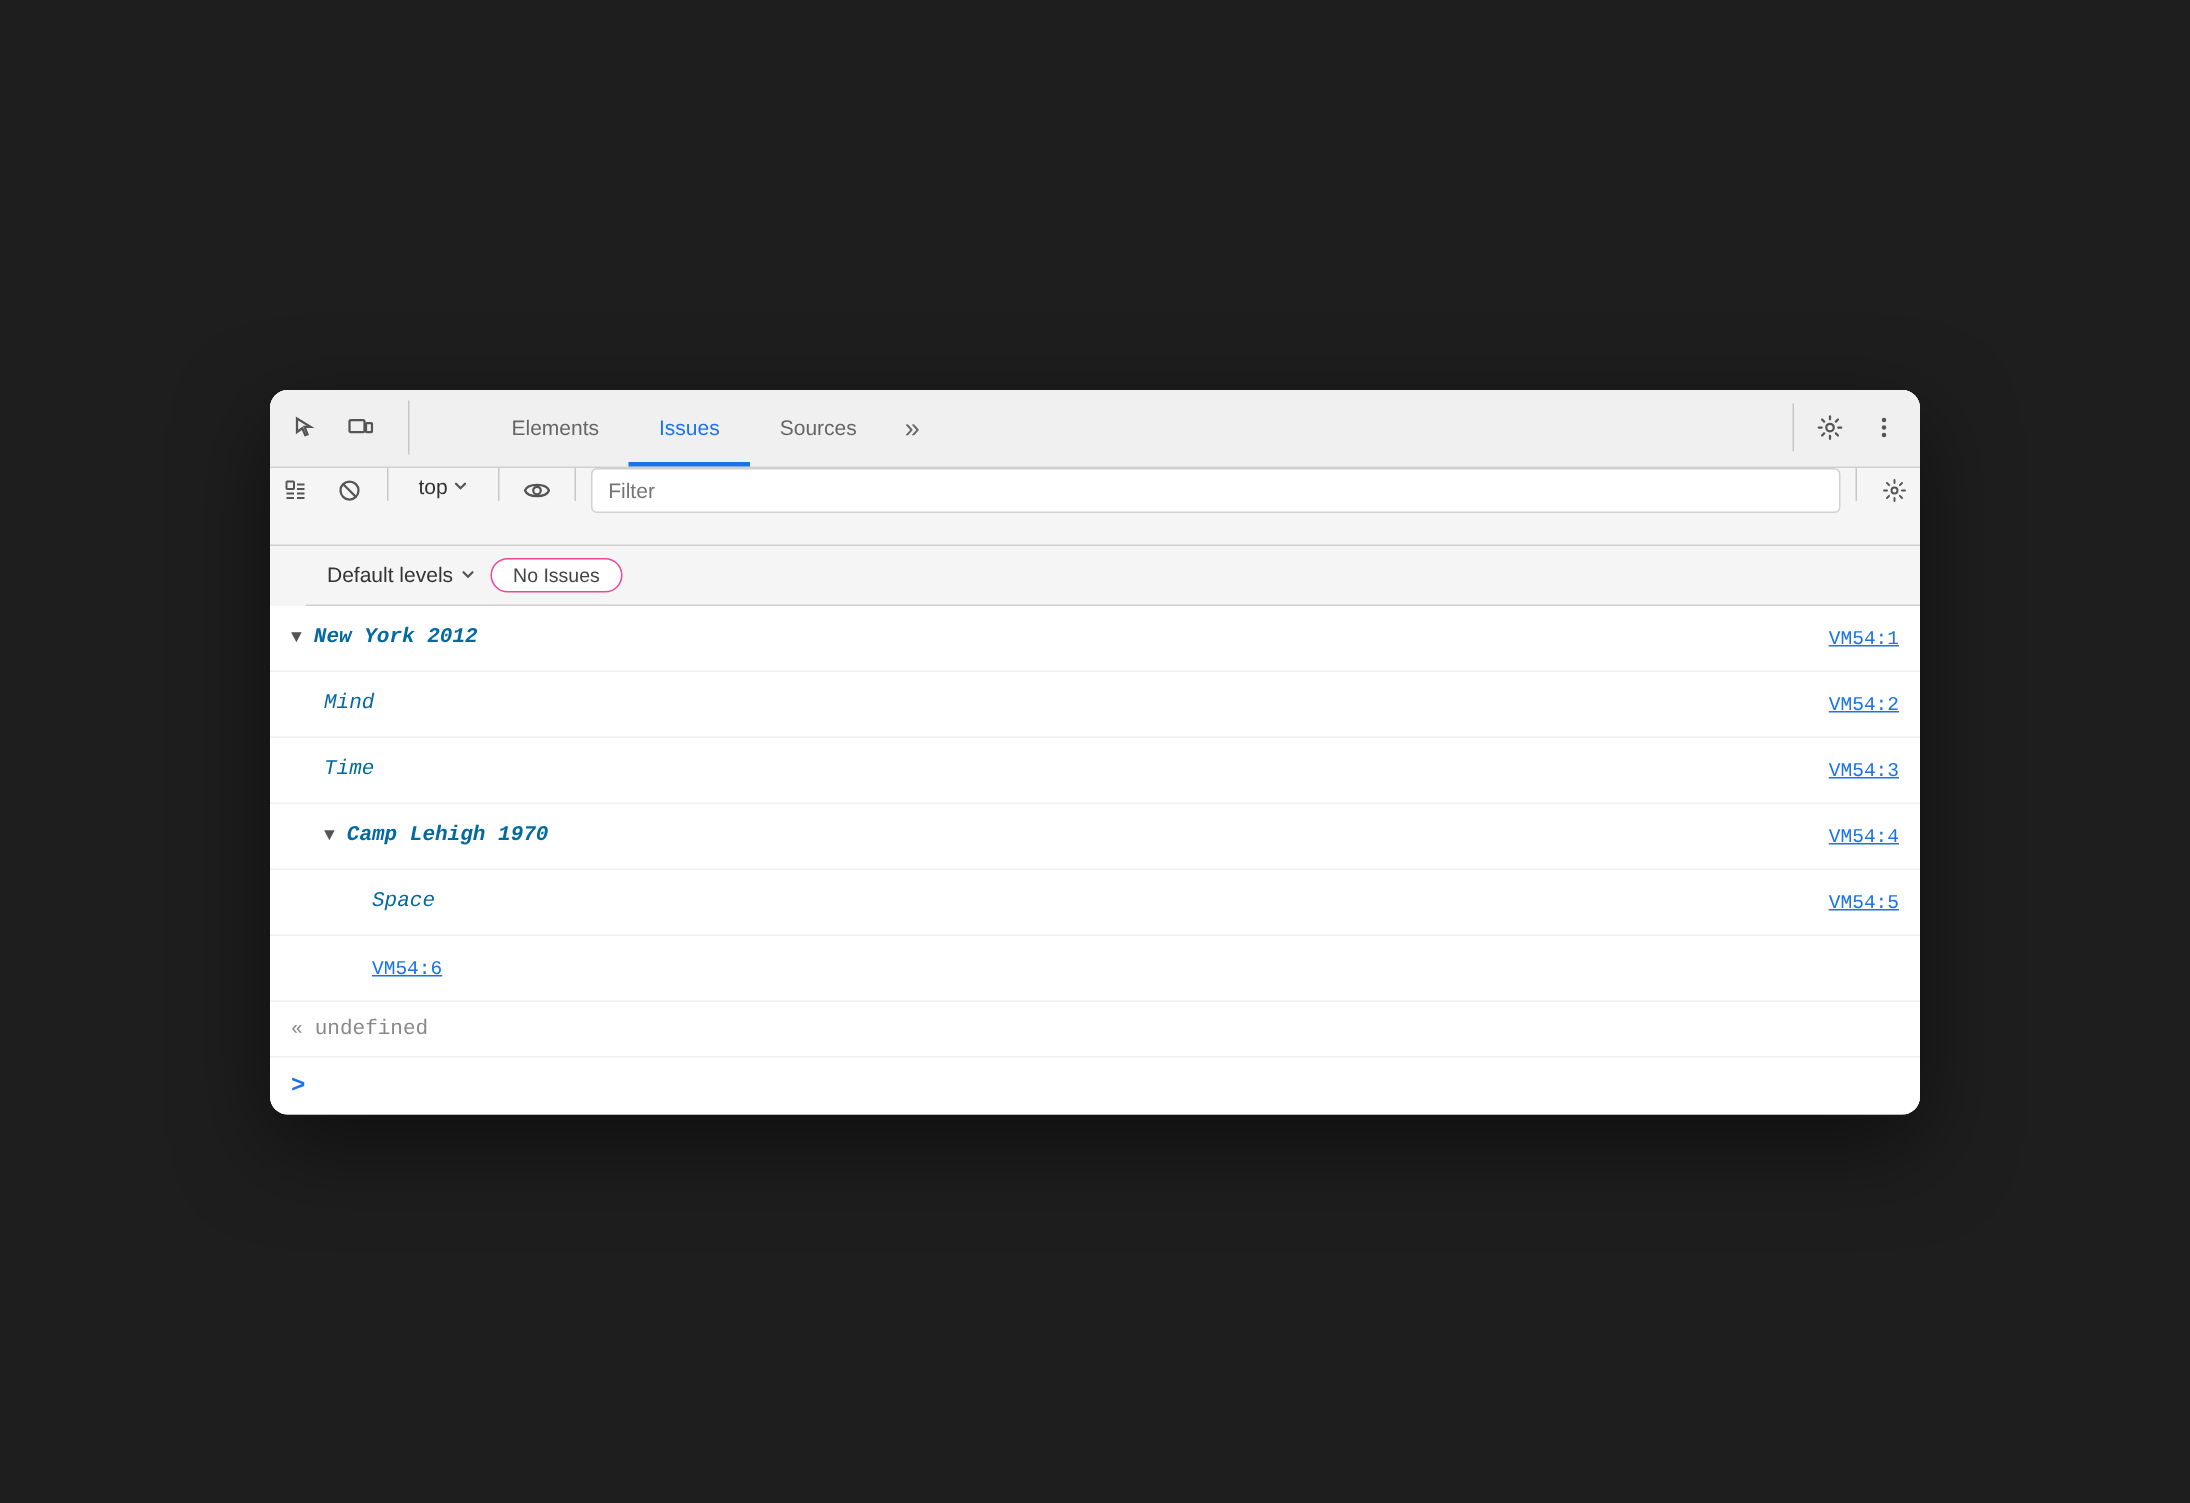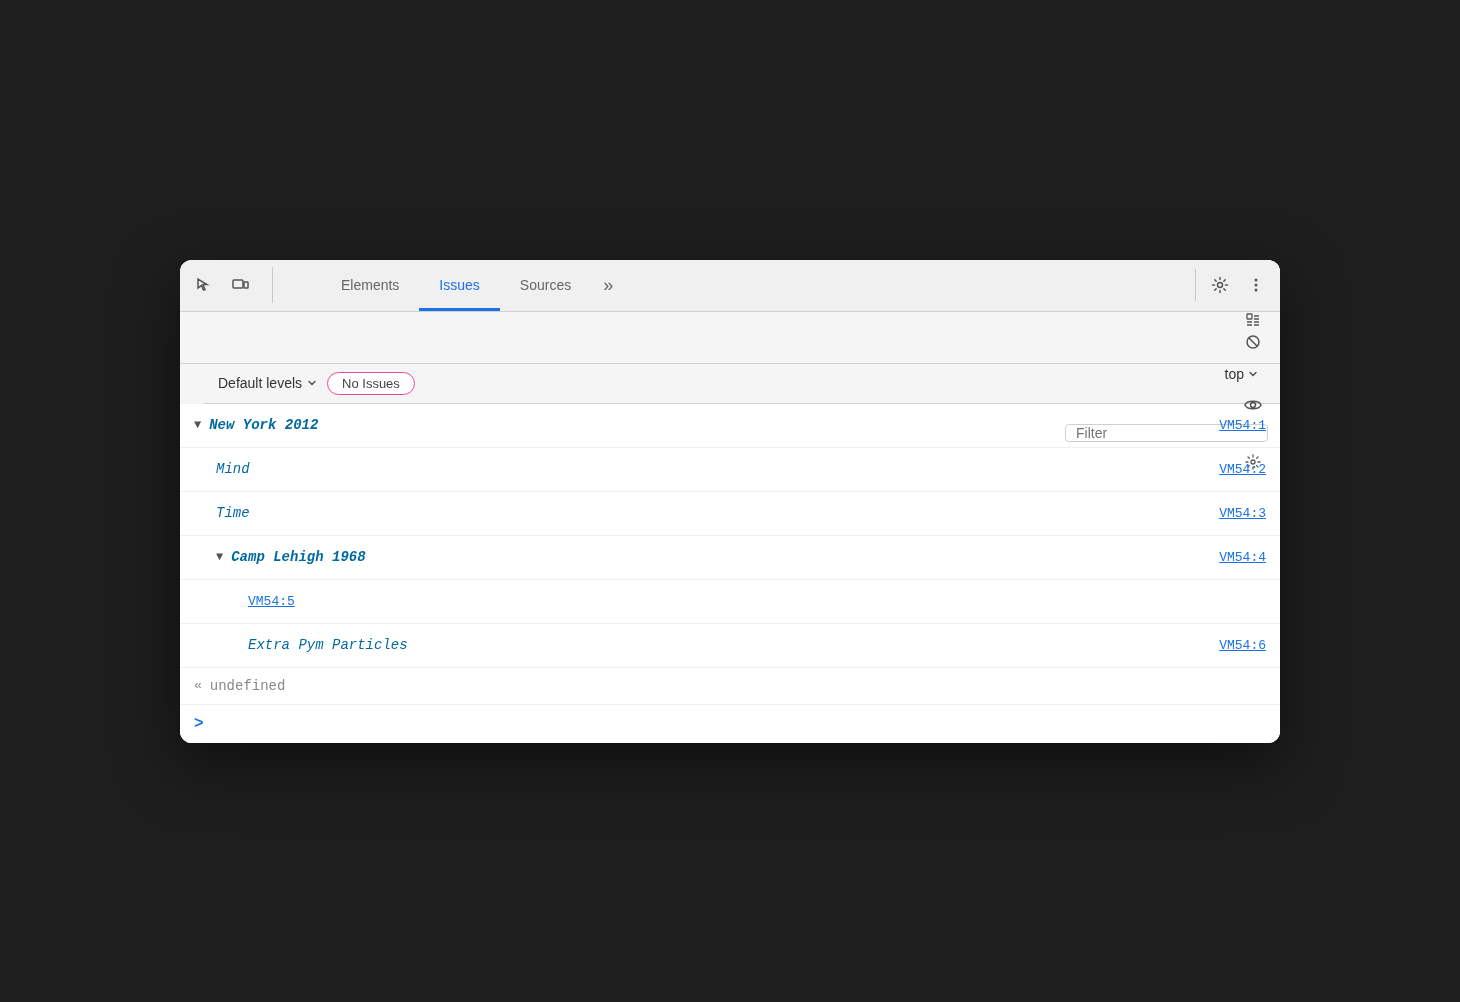--- a/index.html
+++ b/index.html
@@ -147,24 +147,23 @@
       padding-left: 8px;
       border-left: 1px solid #c8c8c8;
     }
 
     
     .console-toolbar {
       background: #f5f5f5;
       border-bottom: 1px solid #d0d0d0;
       height: 52px;
       display: flex;
-      align-items: flex-end;
-      padding: 0 12px;
+      align-items: flex-start;
+      padding: 0 2px;
       gap: 6px;
-      flex-direction: column;
     }
 
     .toolbar-icon-btn {
       width: 30px;
       height: 30px;
       display: flex;
       align-items: center;
       justify-content: center;
       border-radius: 4px;
       cursor: pointer;
@@ -459,33 +458,33 @@
       <div class="console-row indent-1">
         <div class="row-main">
           <span class="row-text" style="font-family: 'Menlo','Monaco','Courier New',monospace;">Time</span>
         </div>
         <span class="row-link">VM54:3</span>
       </div>
 
       <div class="console-row indent-1">
         <div class="row-main">
           <span class="triangle">▼</span>
-          <span class="row-text bold-row" style="font-weight:700; font-family: 'Menlo','Monaco','Courier New',monospace;">Camp Lehigh 1968</span>
+          <span class="row-text bold-row" style="font-weight:700; font-family: 'Menlo','Monaco','Courier New',monospace;">Camp Lehigh 1970</span>
         </div>
         <span class="row-link">VM54:4</span>
-      </div>
-
-      <div class="console-row indent-2">
-        <span class="row-link">VM54:5</span>
       </div>
 
       <div class="console-row indent-2">
         <div class="row-main">
-          <span class="row-text" style="font-family: 'Menlo','Monaco','Courier New',monospace;">Extra Pym Particles</span>
-        </div>
+          <span class="row-text" style="font-family: 'Menlo','Monaco','Courier New',monospace;">Space</span>
+        </div>
+        <span class="row-link">VM54:5</span>
+      </div>
+
+      <div class="console-row indent-2">
         <span class="row-link">VM54:6</span>
       </div>
 
     </div>
 
     <div class="console-bottom">
       <div class="undefined-row">
         <span class="arrow-left">«</span>
         <span>undefined</span>
       </div>

